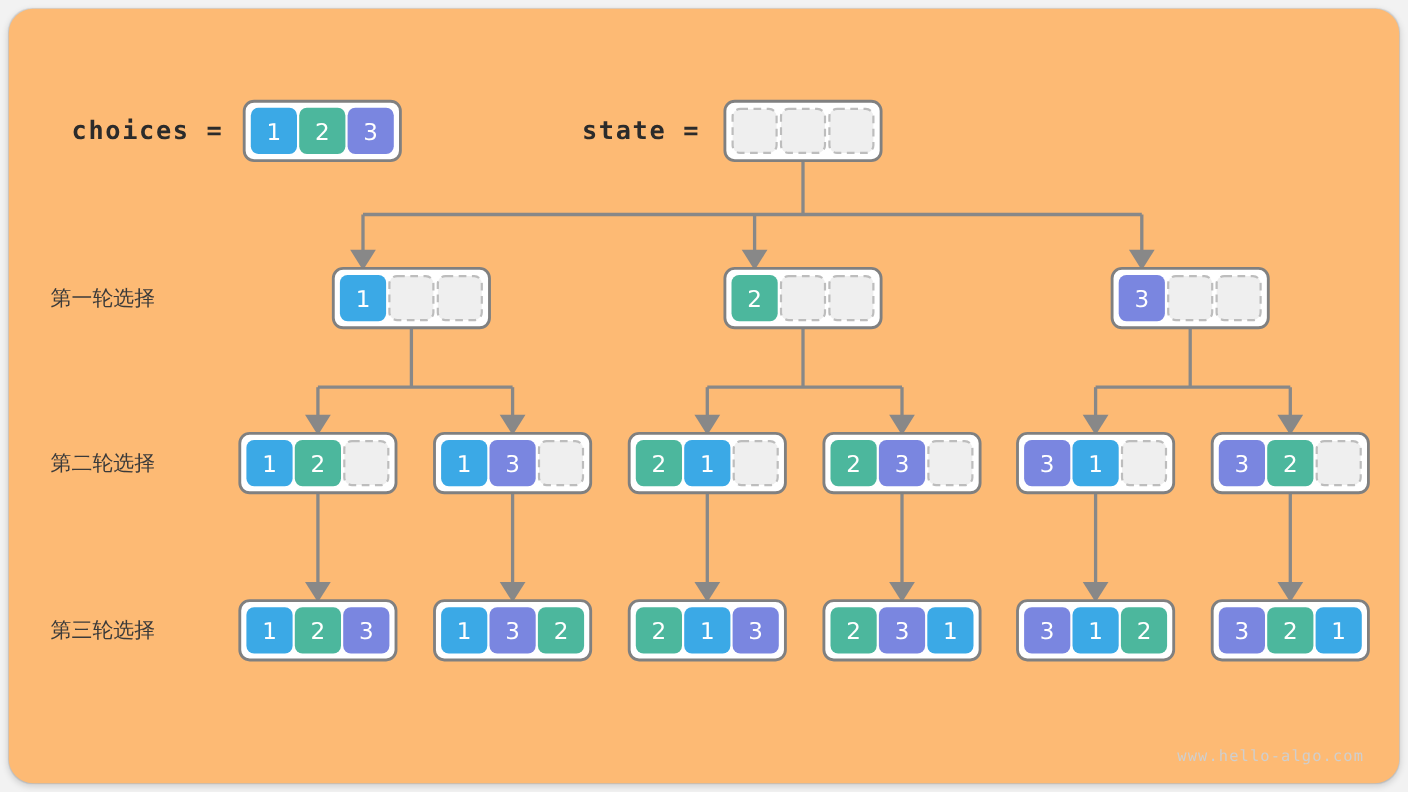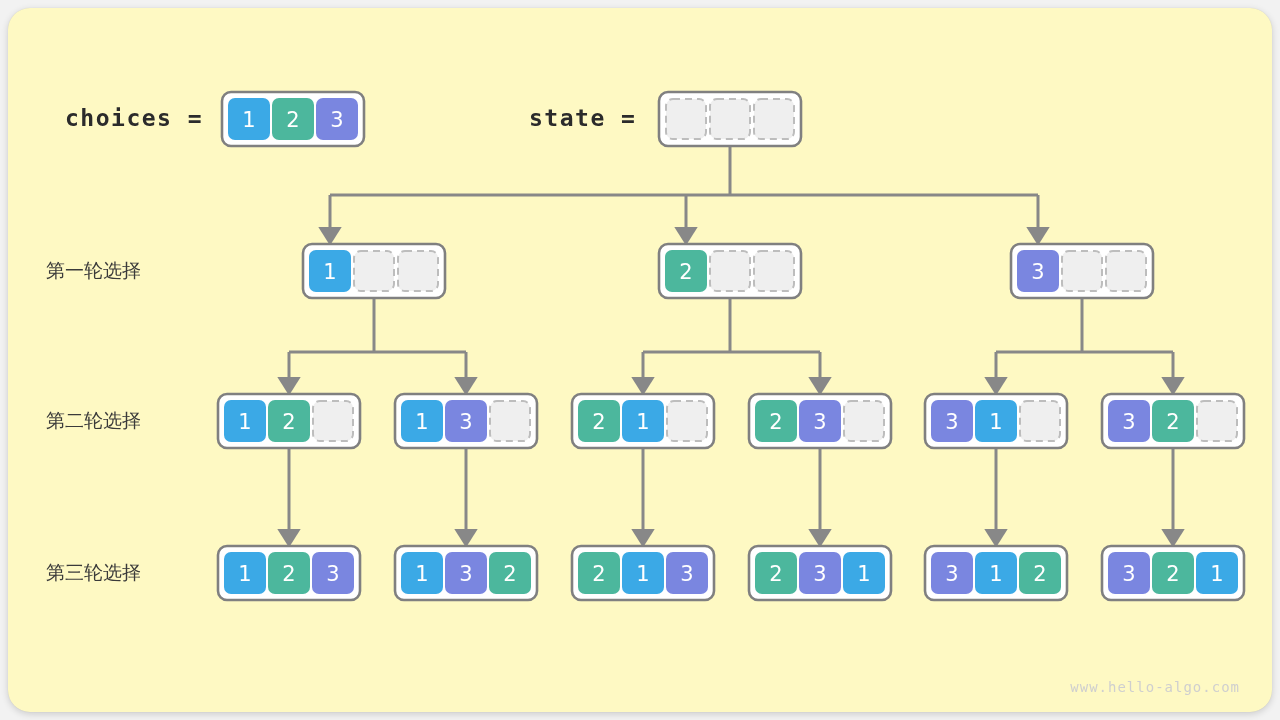--- a/index.html
+++ b/index.html
@@ -18,21 +18,21 @@
     width: 1280px;
     height: 720px;
     background: #f2f2f2;
   }
   #card {
     position: absolute;
     left: 8px;
     top: 8px;
     width: 1264px;
     height: 704px;
-    background: #fef9c3;
+    background: #fdba74;
     border-radius: 22px;
     box-shadow: 0 2px 7px rgba(0,0,0,0.16), 0 0 1px rgba(0,0,0,0.12);
     overflow: hidden;
   }
   #svgroot {
     position: absolute;
     left: 0;
     top: 0;
     width: 1280px;
     height: 720px;

